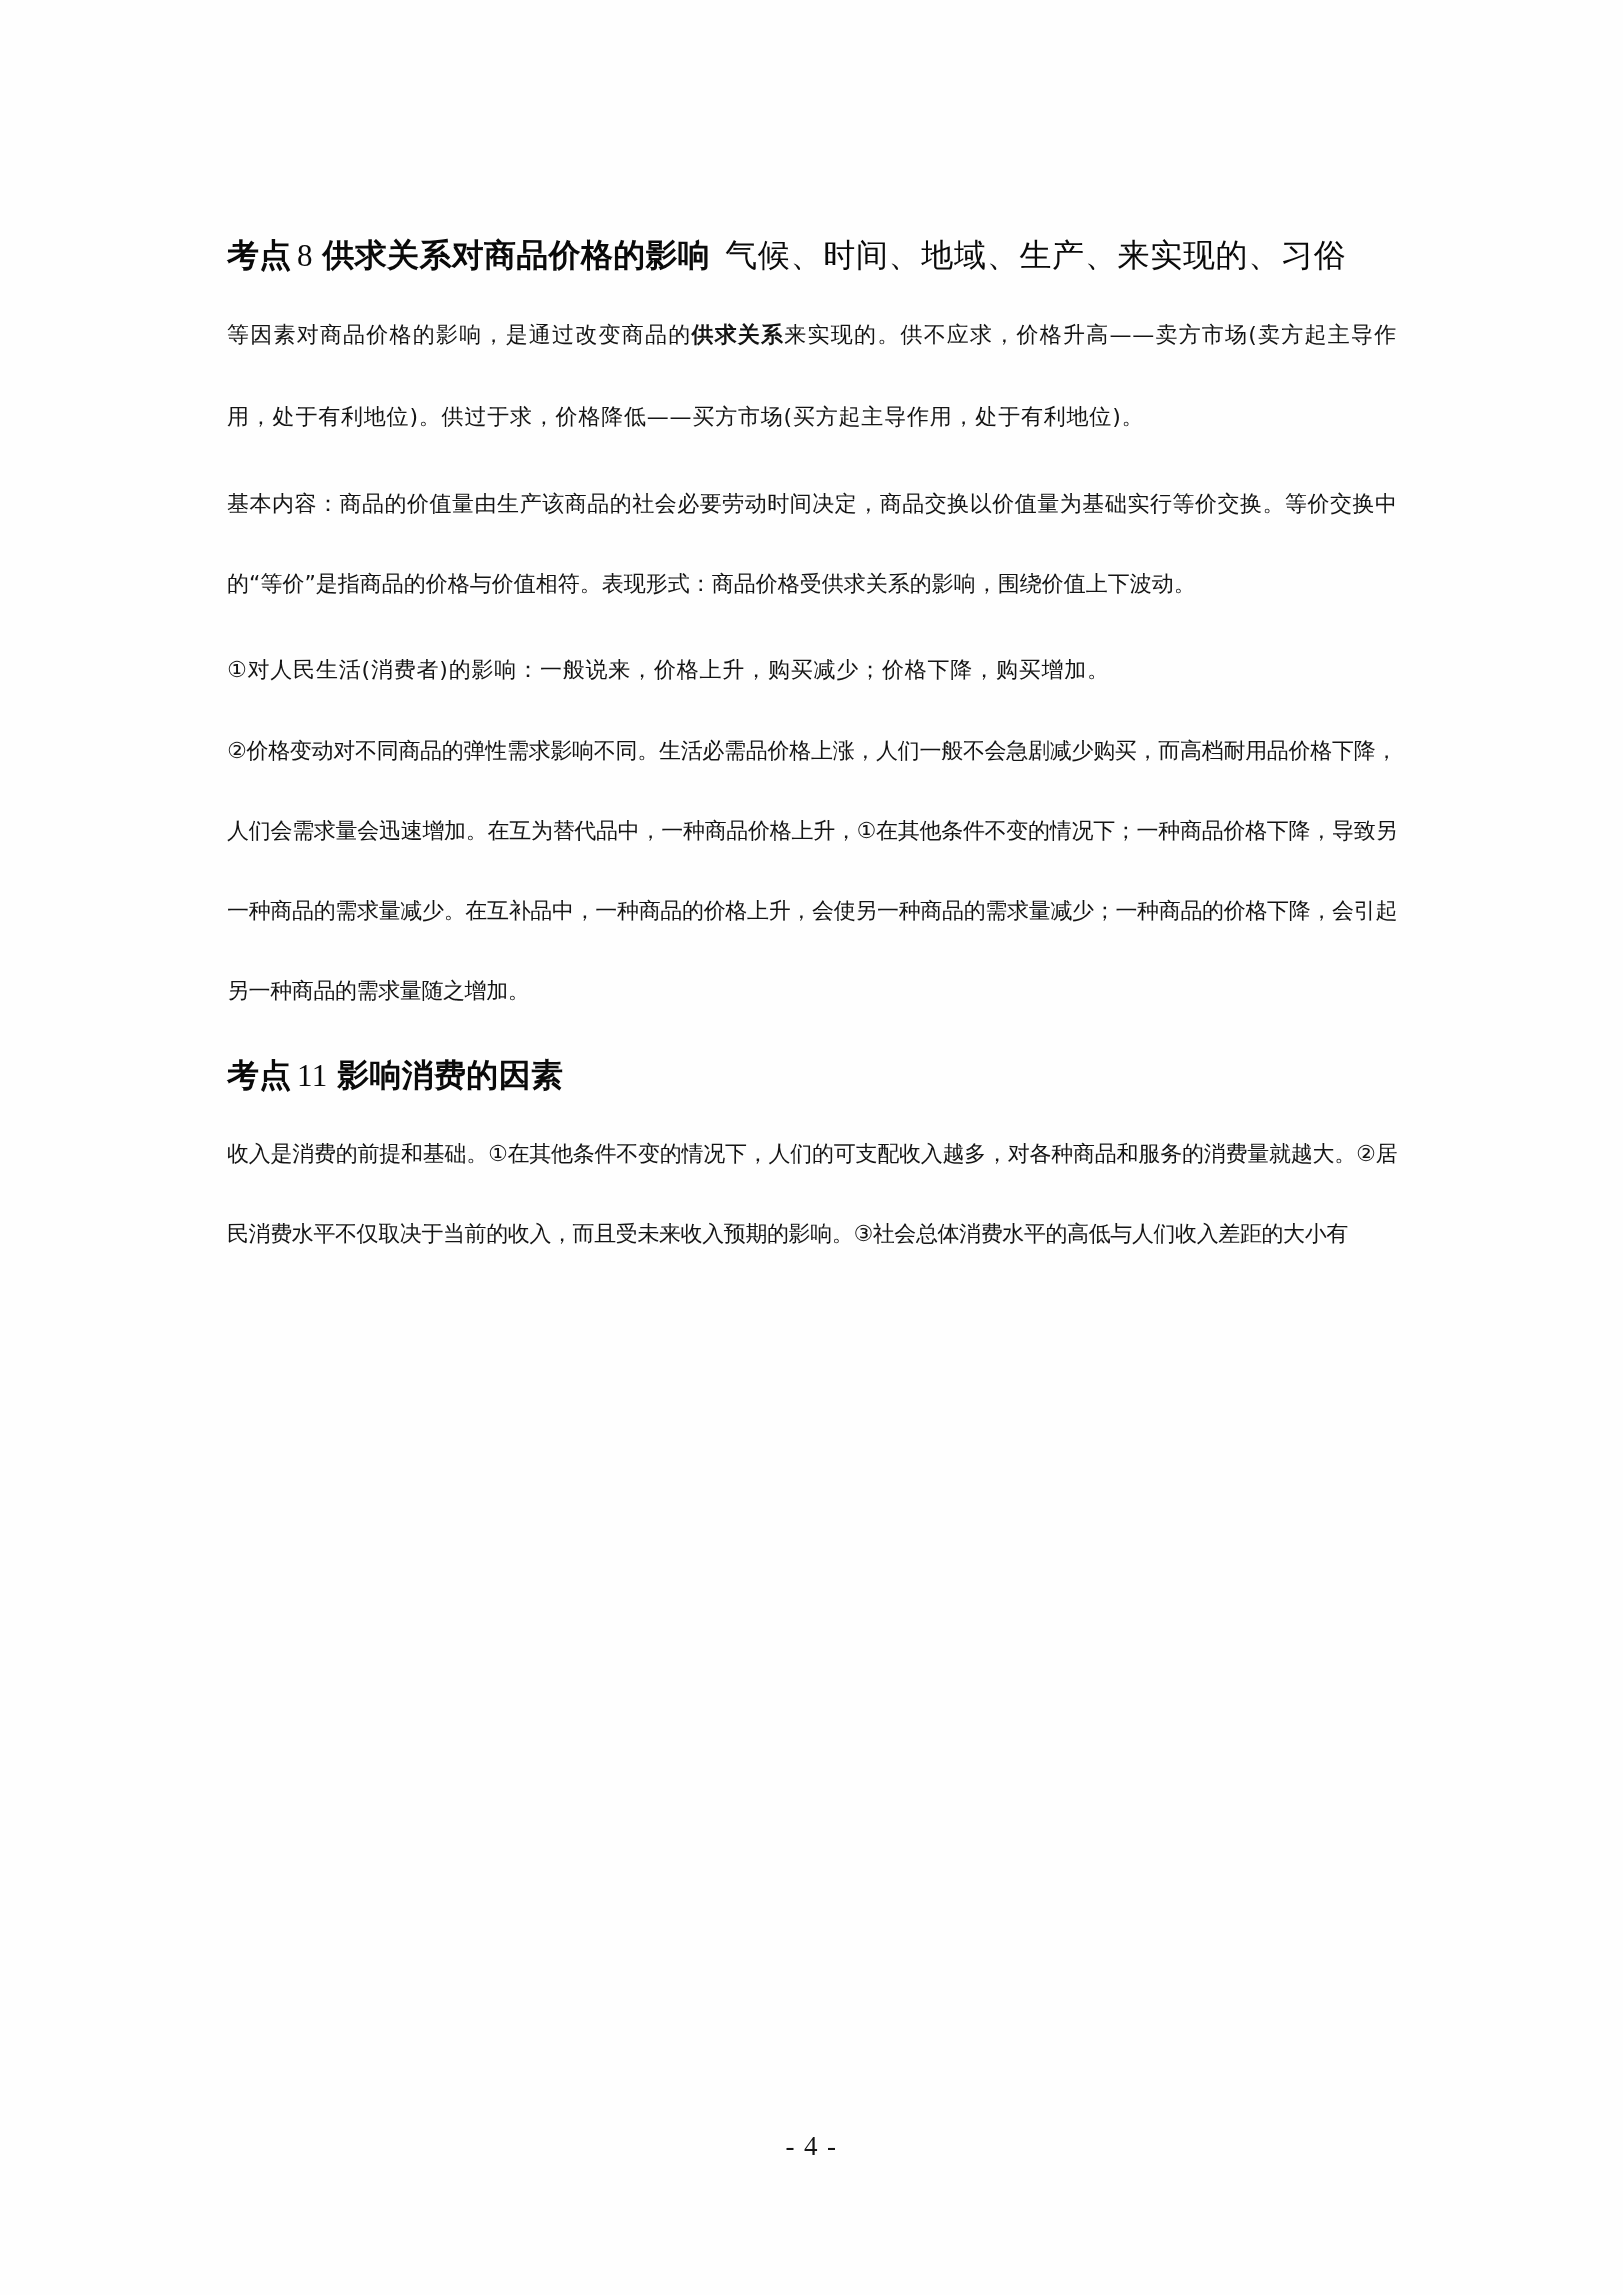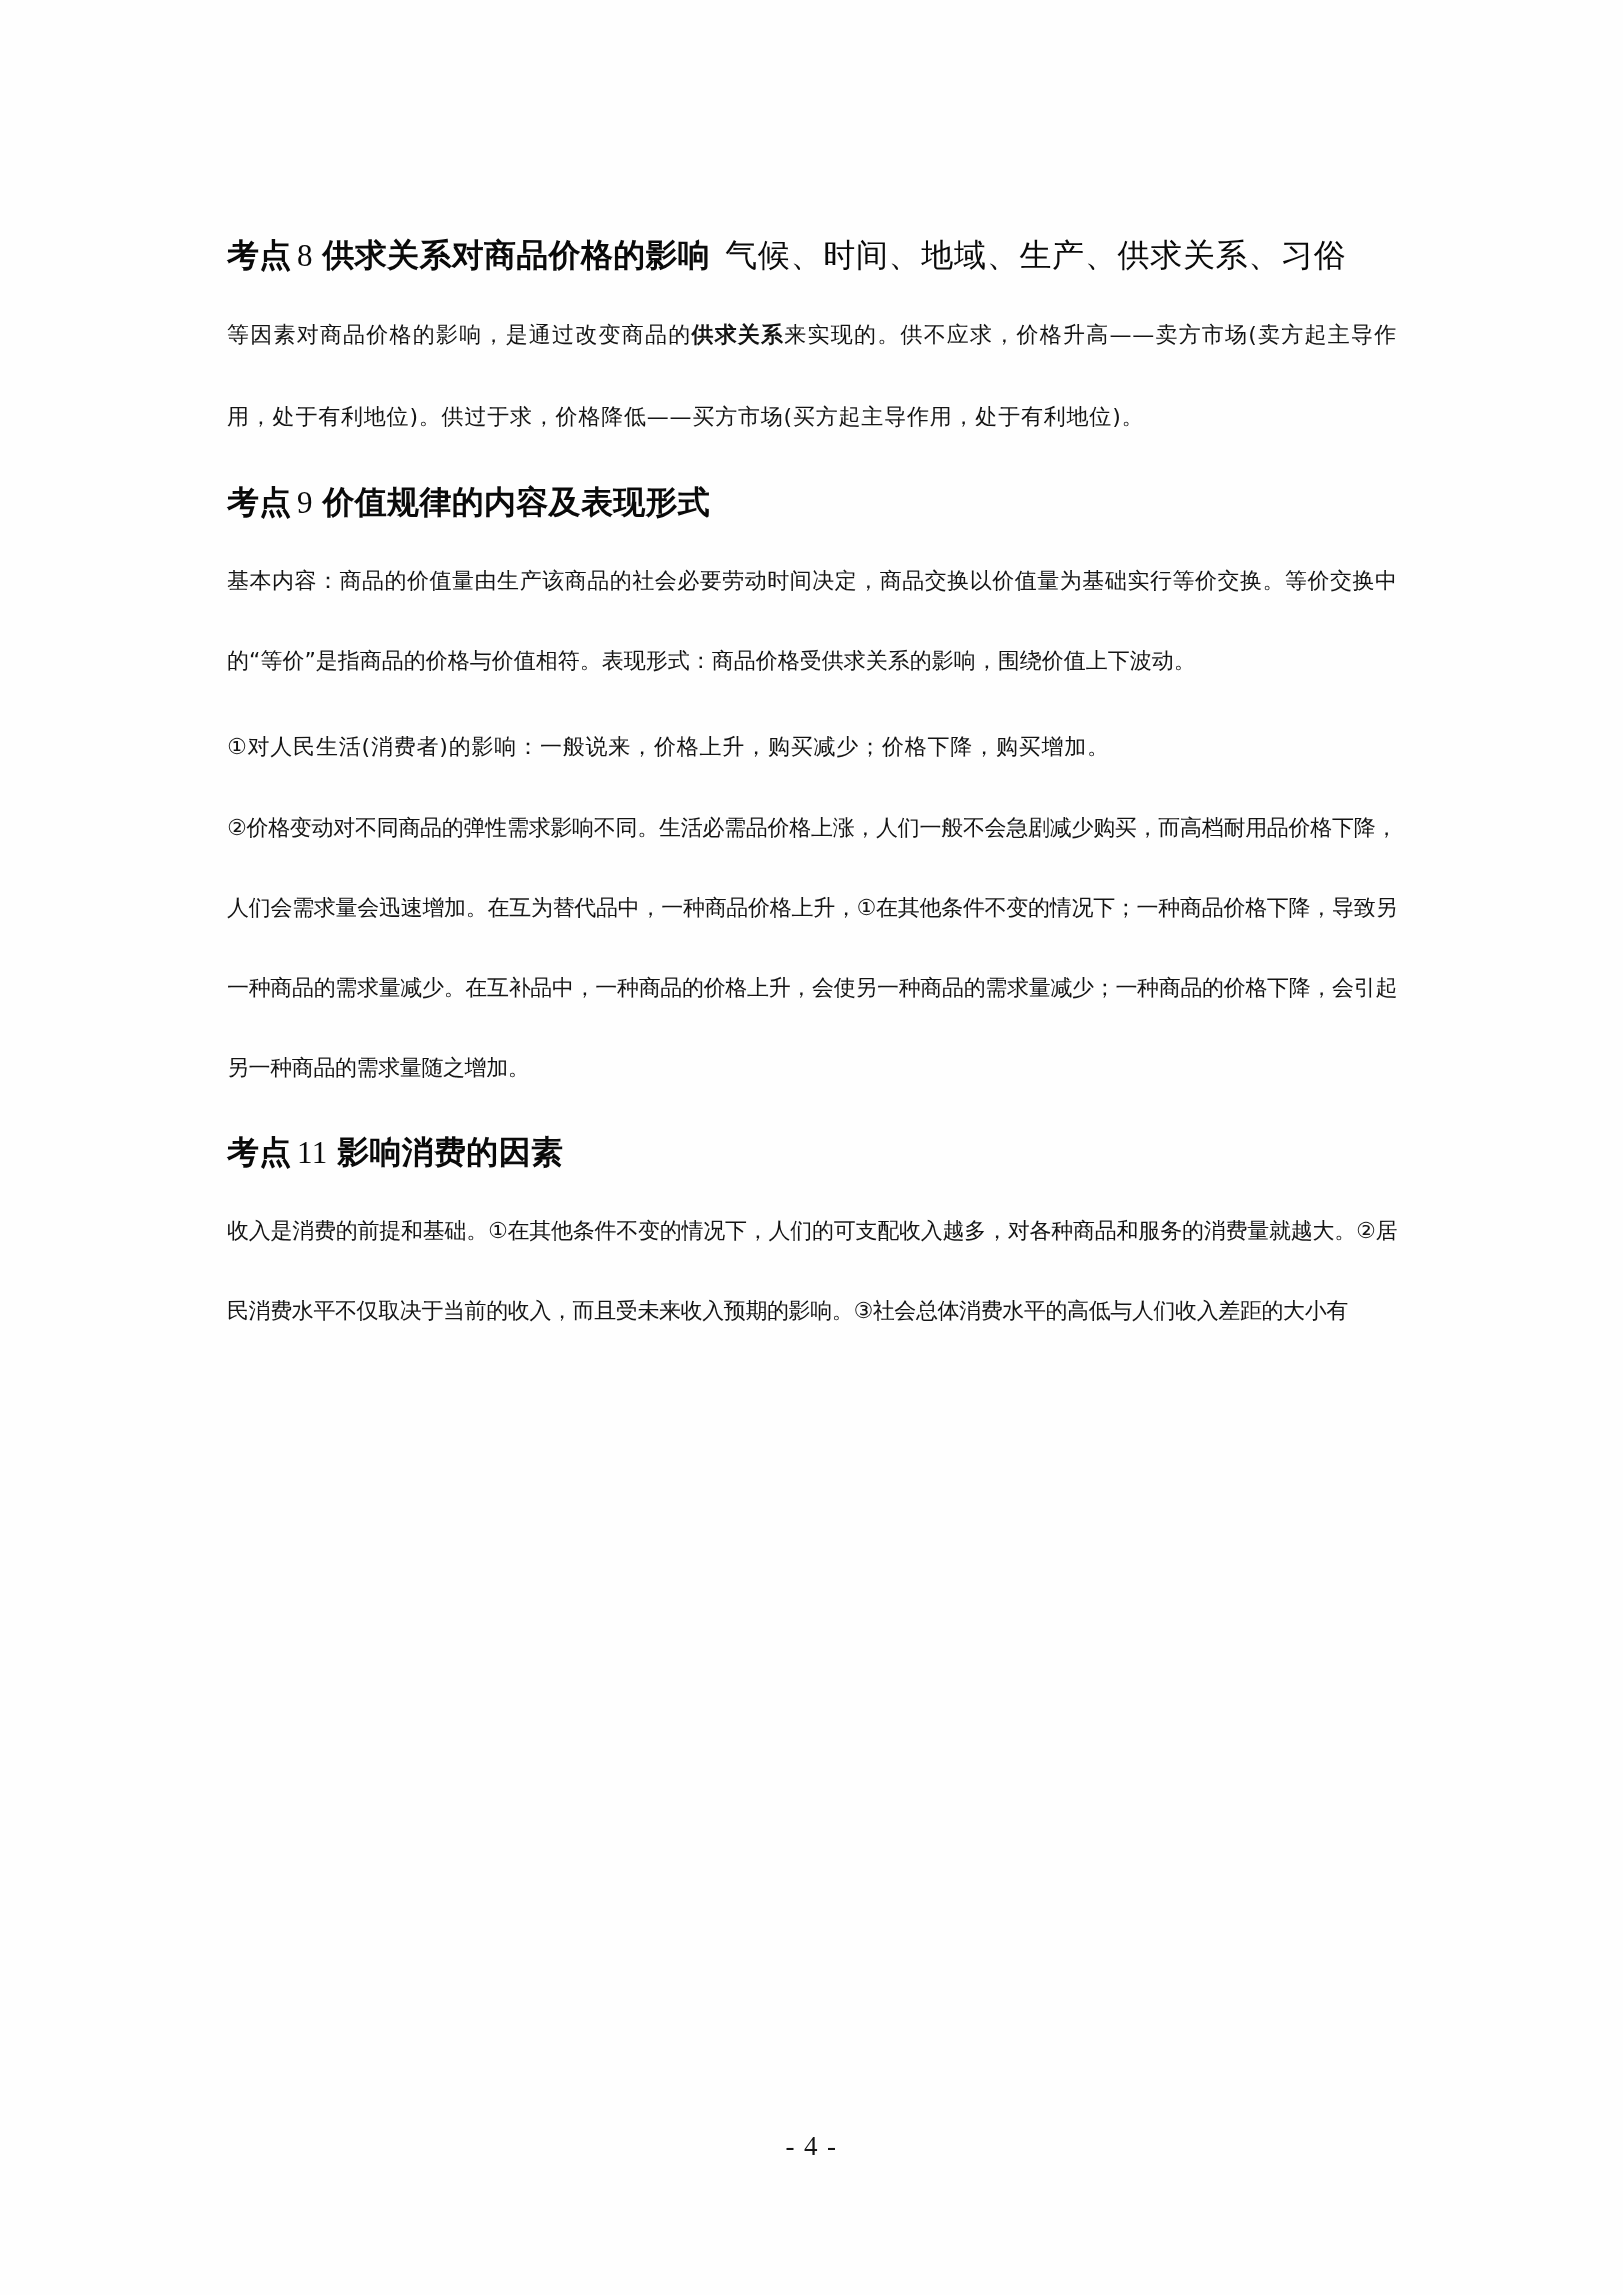--- a/index.html
+++ b/index.html
@@ -105,29 +105,26 @@
   }
 </style>
 </head>
 <body>
 
 <div id="page">
 
   <div id="content">
 
     <div class="kp-heading">
-      <span class="kp-label">考点</span><span class="kp-num">8</span><span class="kp-title">供求关系对商品价格的影响</span><span class="kp-inline">气候、时间、地域、生产、供求关系、习俗</span>
+      <span class="kp-label">考点</span><span class="kp-num">8</span><span class="kp-title">供求关系对商品价格的影响</span><span class="kp-inline">气候、时间、地域、生产、来实现的、习俗</span>
     </div>
     <p class="para loose block"><span>等因素对商品价格的影响，是通过改变商品的</span><b>供求关系</b><span>来实现的。供不应求，价格升高——卖方市场(卖方起主导作用，处于有利地位)。供过于求，价格降低——买方市场(买方起主导作用，处于有利地位)。</span></p>
 
     <div class="gap-sm"></div>
 
-    <div class="kp-heading">
-      <span class="kp-label">考点</span><span class="kp-num">9</span><span class="kp-title">价值规律的内容及表现形式</span>
-    </div>
     <p class="para tight block"><span>基本内容：商品的价值量由生产该商品的社会必要劳动时间决定，商品交换以价值量为基础实行等价交换。等价交换中的“等价”是指商品的价格与价值相符。表现形式：商品价格受供求关系的影响，围绕价值上下波动。</span></p>
 
     <div class="gap-sm"></div>
 
     <p class="para loose block"><span>①对人民生活(消费者)的影响：一般说来，价格上升，购买减少；价格下降，购买增加。</span></p>
     <p class="para vtight block"><span>②价格变动对不同商品的弹性需求影响不同。生活必需品价格上涨，人们一般不会急剧减少购买，而高档耐用品价格下降，人们会需求量会迅速增加。在互为替代品中，一种商品价格上升，①在其他条件不变的情况下；一种商品价格下降，导致另一种商品的需求量减少。在互补品中，一种商品的价格上升，会使另一种商品的需求量减少；一种商品的价格下降，会引起另一种商品的需求量随之增加。</span></p>
 
     <div class="gap-sm"></div>
 
     <div class="kp-heading">

